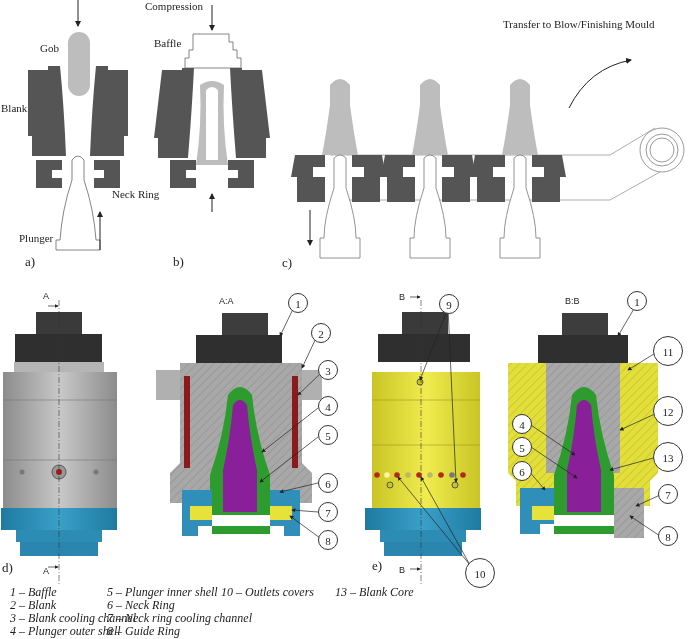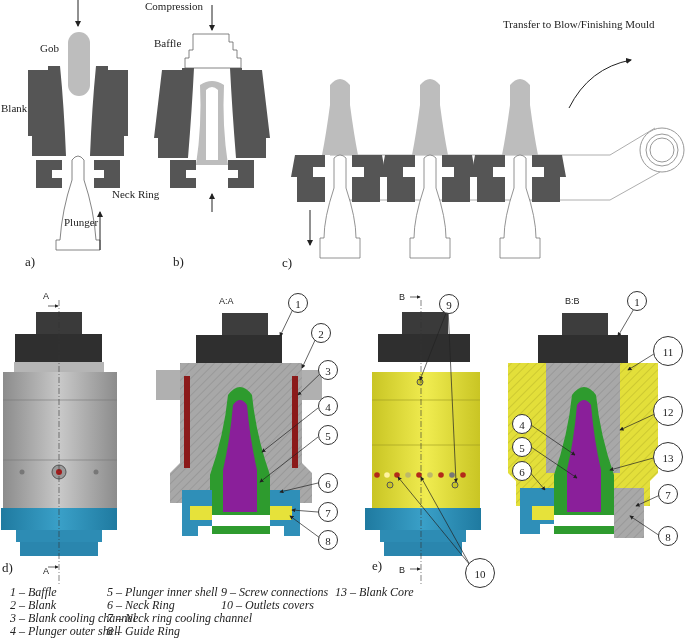--- a/index.html
+++ b/index.html
@@ -200,21 +200,21 @@
     <line x1="48" y1="306" x2="58" y2="306" marker-end="url(#ah)"></line>
     <line x1="48" y1="567" x2="58" y2="567" marker-end="url(#ah)"></line>
     <line x1="410" y1="297" x2="420" y2="297" marker-end="url(#ah)"></line>
     <line x1="410" y1="569" x2="420" y2="569" marker-end="url(#ah)"></line>
   </g>
 </svg>
 
 <div class="lbl" style="left:40px;top:42px;">Gob</div>
 <div class="lbl" style="left:1px;top:102px;">Blank</div>
 <div class="lbl" style="left:112px;top:188px;">Neck Ring</div>
-<div class="lbl" style="left:19px;top:216px;margin-left:45px;">Plunger</div>
+<div class="lbl" style="left:19px;top:232px;">Plunger</div>
 <div class="lbl" style="left:25px;top:254px;font-size:13px;">a)</div>
 
 <div class="lbl" style="left:145px;top:0px;">Compression</div>
 <div class="lbl" style="left:154px;top:37px;">Baffle</div>
 <div class="lbl" style="left:173px;top:254px;font-size:13px;">b)</div>
 
 <div class="lbl" style="left:503px;top:5px;margin-top:13px;">Transfer to Blow/Finishing Mould</div>
 <div class="lbl" style="left:282px;top:255px;font-size:13px;">c)</div>
 
 <div class="sect" style="left:43px;top:291px;">A</div>
@@ -254,18 +254,17 @@
   <div>3 – Blank cooling channel</div>
   <div>4 – Plunger outer shell</div>
 </div>
 <div class="legend" style="left:107px;">
   <div>5 – Plunger inner shell</div>
   <div>6 – Neck Ring</div>
   <div>7 – Neck ring cooling channel</div>
   <div>8 – Guide Ring</div>
 </div>
 <div class="legend" style="left:221px;">
-  <div>9 – Screw connections</div>
   <div>10 – Outlets covers</div>
 </div>
 <div class="legend" style="left:335px;">
   <div>13 – Blank Core</div>
 </div>
 
 </body></html>

